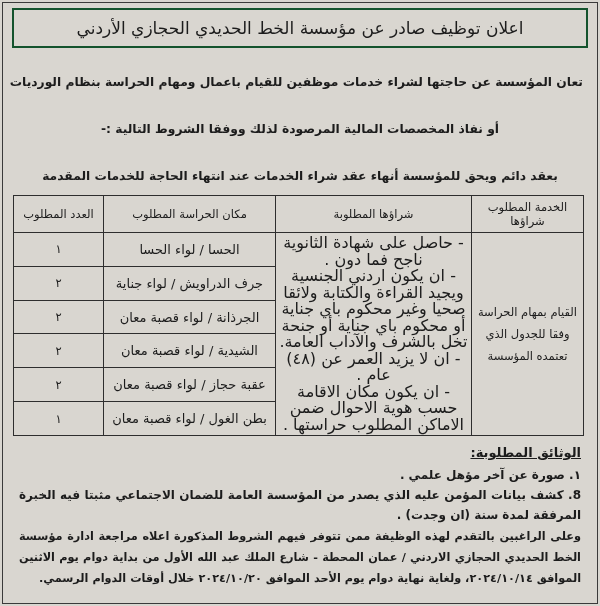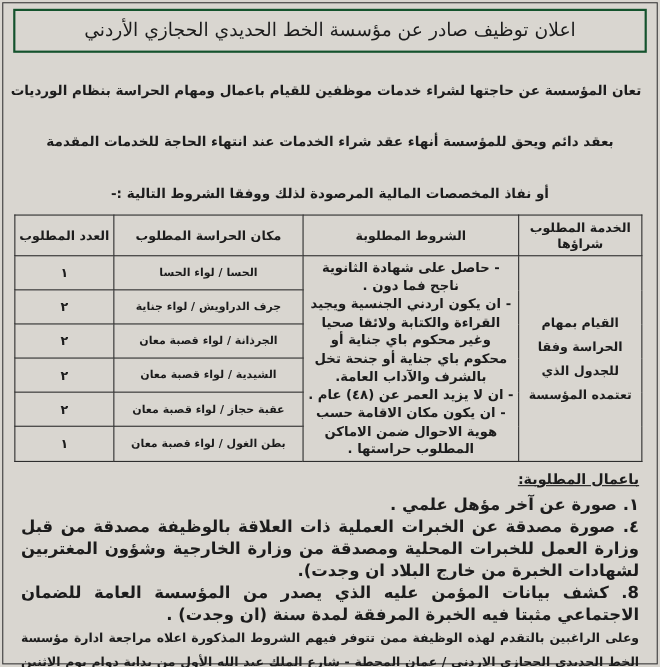--- a/index.html
+++ b/index.html
@@ -36,45 +36,45 @@
   }
   .intro-line { line-height: 26px; white-space: nowrap; margin-top: 21px; }
   table.req {
     border-collapse: collapse;
     margin: 4px 5px 0 5px;
     width: 570px;
     table-layout: fixed;
   }
   table.req th, table.req td {
     border: 1.5px solid #2e2e2e;
-    font-weight: bold;
+    font-weight: normal;
     text-align: center;
     vertical-align: middle;
     padding: 2px 3px;
   }
   table.req th { font-size: 11.5px; line-height: 14px; height: 32px; }
   col.c-service { width: 112px; }
   col.c-cond    { width: 196px; }
   col.c-loc     { width: 172px; }
   col.c-count   { width: 90px; }
   td.service-cell { font-size: 11.5px; line-height: 22px; }
-  td.cond-cell { font-size: 12px; padding: 4px 4px; }
+  td.cond-cell { font-size: 16px; padding: 4px 4px; }
   .cond-line { line-height: 16.5px; text-align: center; }
-  td.loc-cell { font-size: 10px; height: 23px; }
+  td.loc-cell { font-size: 13px; height: 23px; }
   td.count-cell { font-size: 11.5px; }
   .docs { margin: 9px 8px 0 8px; }
   .docs-heading {
     font-weight: bold;
     font-size: 13px;
     text-decoration: underline;
     margin-bottom: 5px;
   }
   .doc-item {
     font-weight: bold;
-    font-size: 15px;
+    font-size: 12px;
     line-height: 20px;
     text-align: justify;
   }
   .para {
     font-weight: bold;
     font-size: 11.3px;
     line-height: 21px;
     text-align: justify;
     margin-top: 1px;
   }
@@ -83,35 +83,35 @@
 <body>
 
 <div class="frame">
 
   <div class="title-box">
     <span>اعلان توظيف صادر عن مؤسسة الخط الحديدي الحجازي الأردني</span>
   </div>
 
   <div class="intro">
     <div class="intro-line">تعان المؤسسة عن حاجتها لشراء خدمات موظفين للقيام باعمال ومهام الحراسة بنظام الورديات</div>
+    <div class="intro-line">أو نفاذ المخصصات المالية المرصودة لذلك ووفقا الشروط التالية :-</div>
     <div class="intro-line">بعقد دائم ويحق للمؤسسة أنهاء عقد شراء الخدمات عند انتهاء الحاجة للخدمات المقدمة</div>
-    <div class="intro-line">أو نفاذ المخصصات المالية المرصودة لذلك ووفقا الشروط التالية :-</div>
   </div>
 
   <table class="req">
     <colgroup>
       <col class="c-service">
         <col class="c-cond">
         <col class="c-loc">
         <col class="c-count">
     </colgroup>
     <thead>
       <tr>
         <th>الخدمة المطلوب شراؤها</th>
-        <th>الشروط المطلوبة</th>
+        <th>شراؤها المطلوبة</th>
         <th>مكان الحراسة المطلوب</th>
         <th>العدد المطلوب</th>
       </tr>
     </thead>
     <tbody>
       <tr>
         <td class="service-cell" rowspan="6">القيام بمهام الحراسة وفقا للجدول الذي تعتمده المؤسسة</td>
         <td class="cond-cell" rowspan="6">
           <div class="cond-line">- حاصل على شهادة الثانوية ناجح فما دون .</div>
           <div class="cond-line">- ان يكون اردني الجنسية ويجيد القراءة والكتابة ولائقا صحيا وغير محكوم باي جناية أو محكوم باي جناية أو جنحة تخل بالشرف والآداب العامة.</div>
@@ -138,21 +138,20 @@
         <td class="count-cell">٢</td>
       </tr>
       <tr>
         <td class="loc-cell">بطن الغول / لواء قصبة معان</td>
         <td class="count-cell">١</td>
       </tr>
     </tbody>
   </table>
 
   <div class="docs">
-    <div class="docs-heading">باعمال المطلوبة:</div>
+    <div class="docs-heading">الوثائق المطلوبة:</div>
     <div class="doc-item">١. صورة عن آخر مؤهل علمي .</div>
-    <div class="doc-item">٤. صورة مصدقة عن الخبرات العملية ذات العلاقة بالوظيفة مصدقة من قبل وزارة العمل للخبرات المحلية ومصدقة من وزارة الخارجية وشؤون المغتربين لشهادات الخبرة من خارج البلاد ان وجدت).</div>
     <div class="doc-item">8. كشف بيانات المؤمن عليه الذي يصدر من المؤسسة العامة للضمان الاجتماعي مثبتا فيه الخبرة المرفقة لمدة سنة (ان وجدت) .</div>
     <div class="para">وعلى الراغبين بالتقدم لهذه الوظيفة ممن تتوفر فيهم الشروط المذكورة اعلاه مراجعة ادارة مؤسسة الخط الحديدي الحجازي الاردني / عمان المحطة - شارع الملك عبد الله الأول من بداية دوام يوم الاثنين الموافق ٢٠٢٤/١٠/١٤، ولغاية نهاية دوام يوم الأحد الموافق ٢٠٢٤/١٠/٢٠ خلال أوقات الدوام الرسمي.</div>
 
   </div>
 
 </div>
 
 </body></html>

